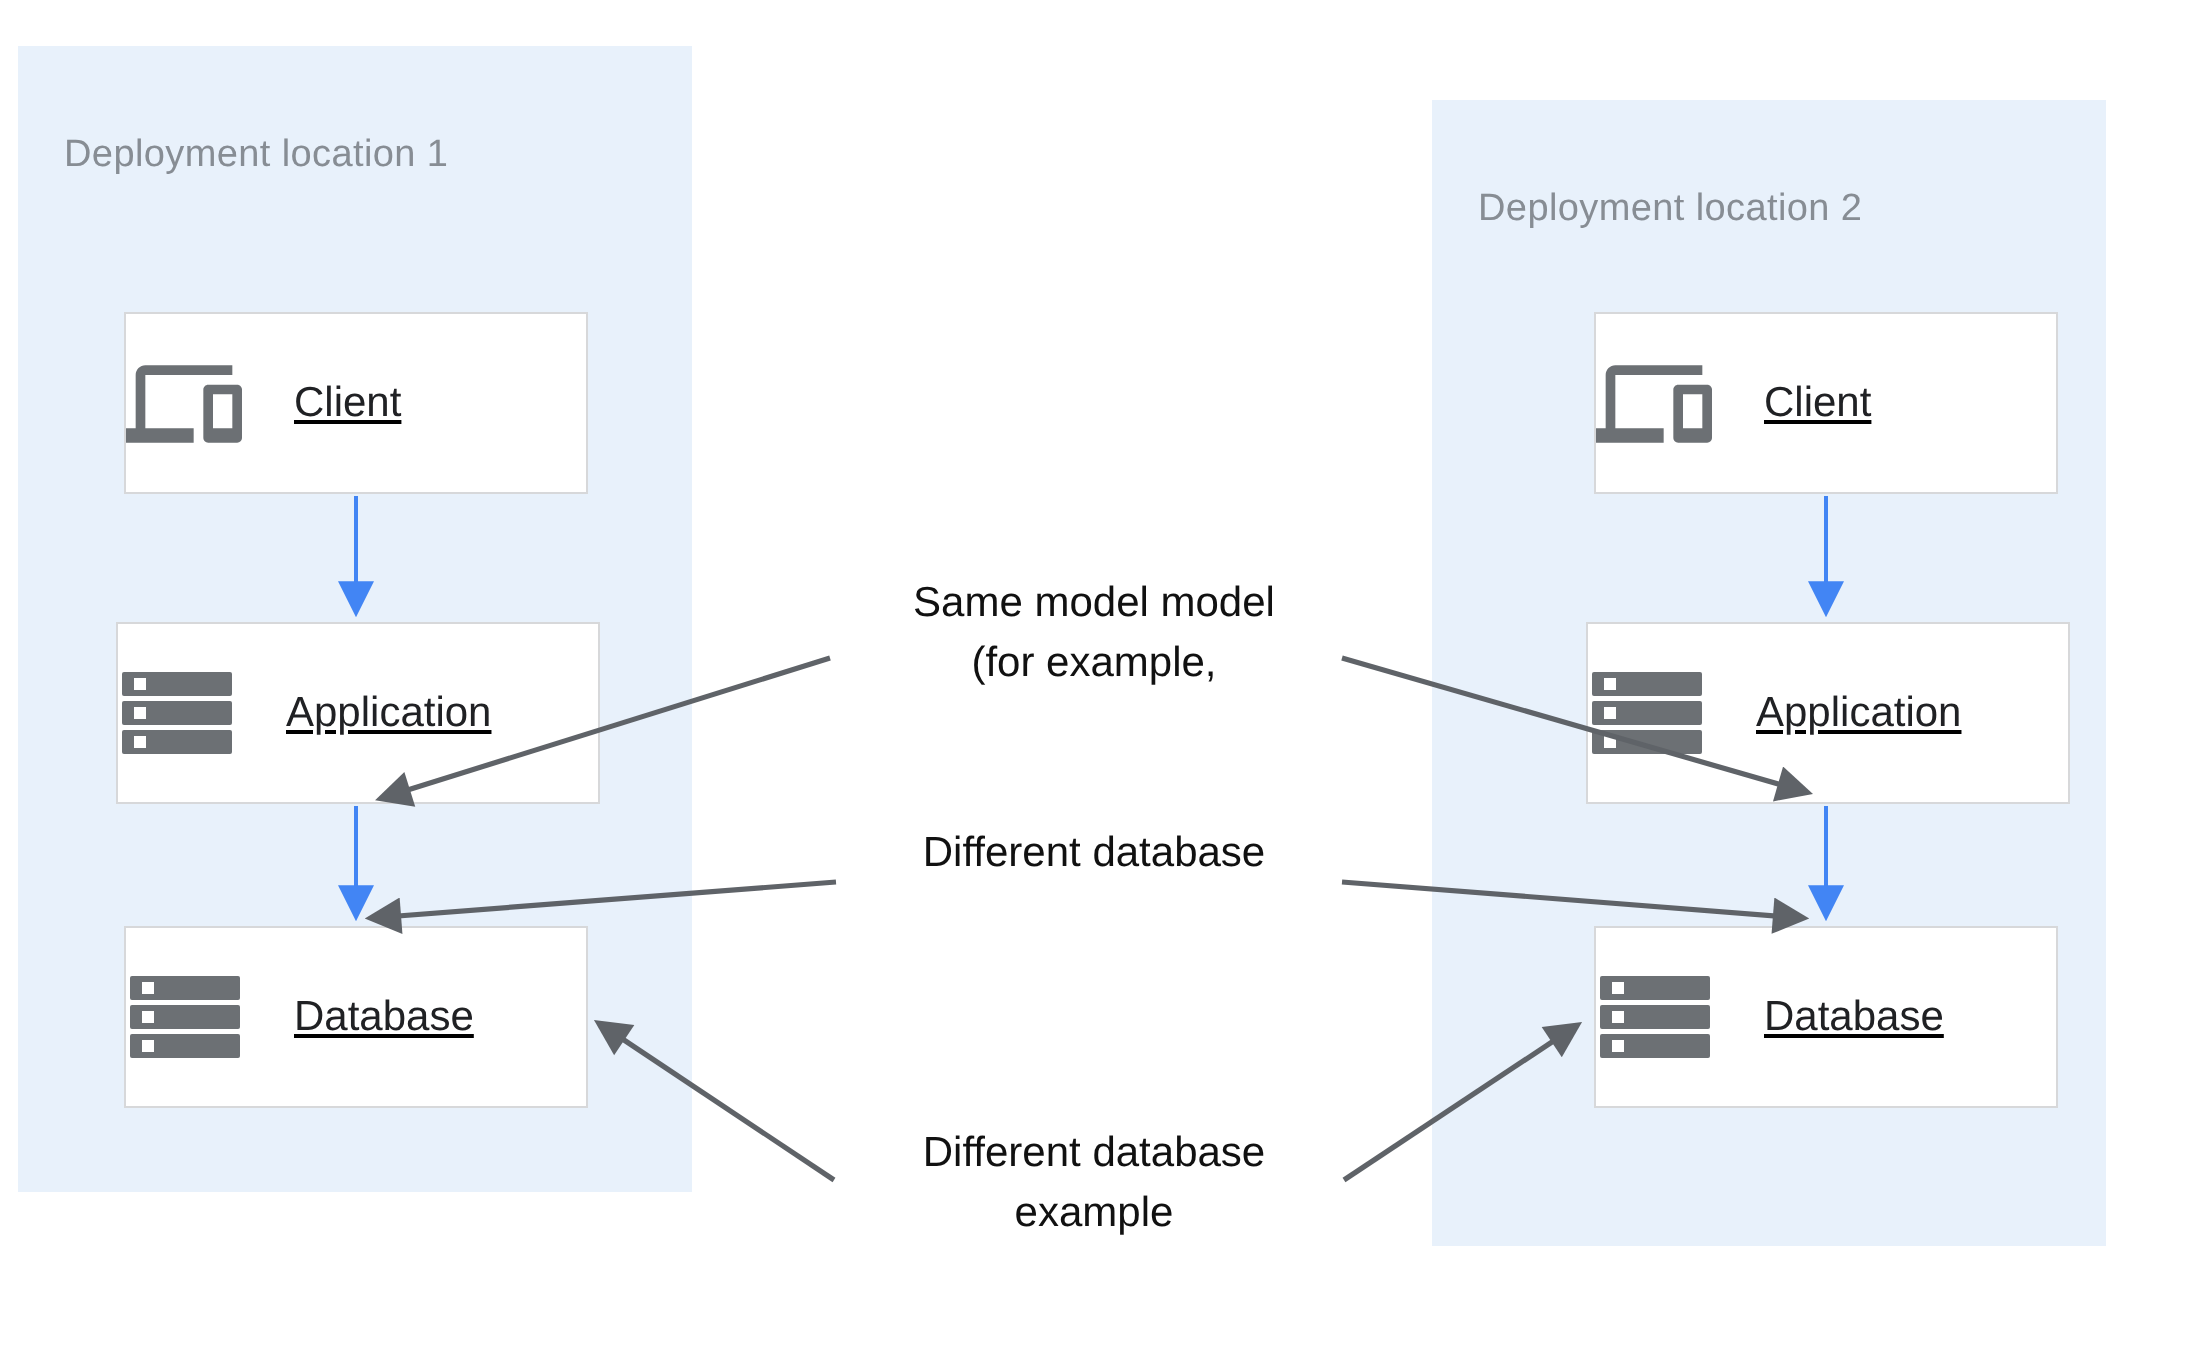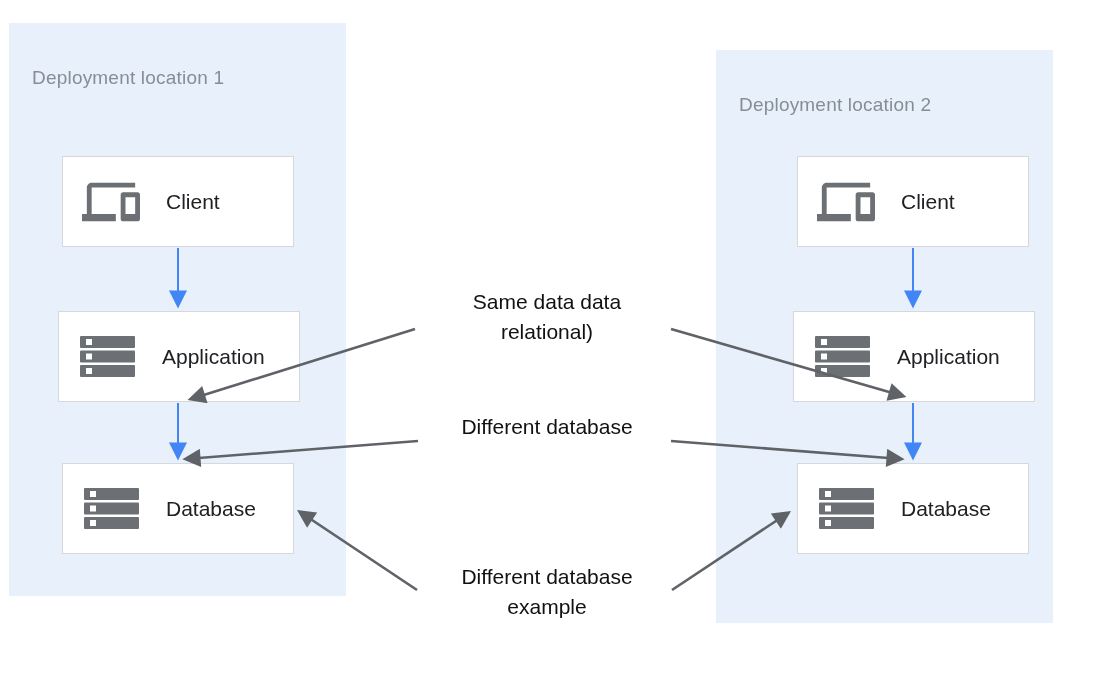--- a/index.html
+++ b/index.html
@@ -14,21 +14,21 @@
   .panel-left{left:9px;}
   .panel-right{left:716px;margin-top:27px;}
   .panel-title{
     position:absolute;left:23px;top:44px;
     font-size:19px;color:var(--panel-title,#878d94);letter-spacing:.2px;
   }
   .node{
     position:absolute;background:#ffffff;
     border:1px solid var(--node-border,#d7d8da);
     box-sizing:border-box;display:flex;align-items:center;
-    padding-left:19px;
+    text-decoration:underline;
   }
   .node-label{
     font-size:21px;color:var(--node-label,#202124);margin-left:26px;white-space:nowrap;
   }
   .icon{display:inline-flex;align-items:center;justify-content:center;width:58px;}
   .icon svg{display:block;}
   .icon-fill{fill:var(--node-icon,#6c7074);}
   .arrows{position:absolute;left:0;top:0;z-index:5;pointer-events:none;}
   .flow-line{stroke:var(--flow-arrow,#4285f4);stroke-width:2;}
   .note-line{stroke:var(--annotation-arrow,#5f6368);stroke-width:2.6;}
@@ -136,22 +136,22 @@
           <rect x="6" y="3" width="6" height="6"></rect>
             <rect x="6" y="17.5" width="6" height="6"></rect>
             <rect x="6" y="32" width="6" height="6"></rect>
         </g>
       </svg>
     </span>
     <span class="node-label">Database</span>
   </div>
 
   <div class="annotation" style="left:397px;top:287px;">
-    <span>Same data data</span>
-    <span>relational)</span>
+    <span>Same model model</span>
+    <span>(for example,</span>
   </div>
   <div class="annotation" style="left:397px;top:412px;">
     <span>Different database</span>
   </div>
   <div class="annotation" style="left:397px;top:562px;">
     <span>Different database</span>
     <span>example</span>
   </div>
 
   <svg class="arrows" width="1106" height="684">

